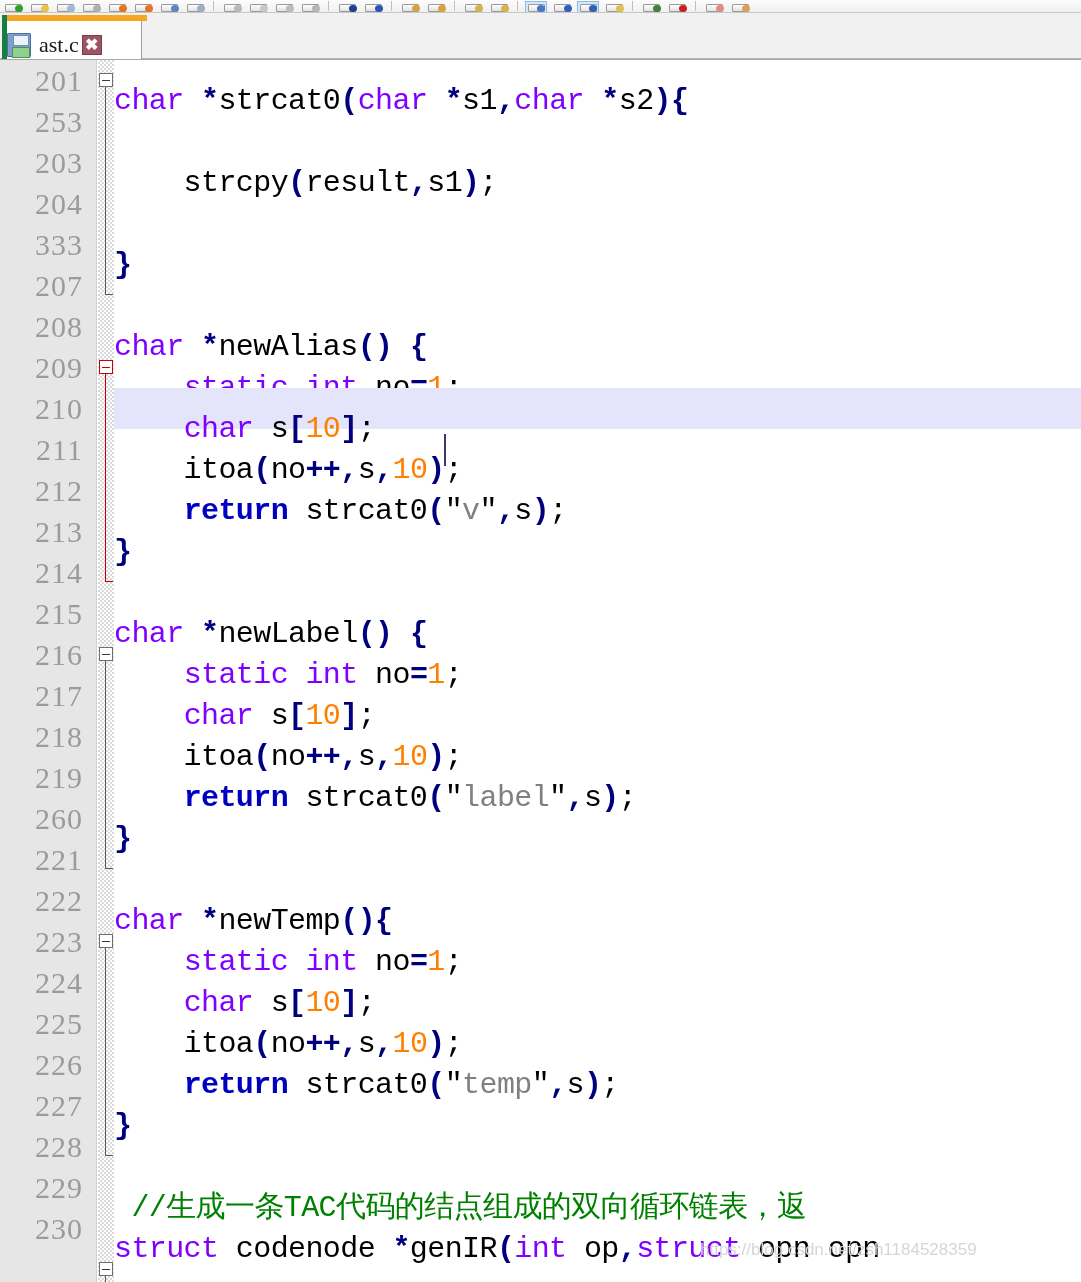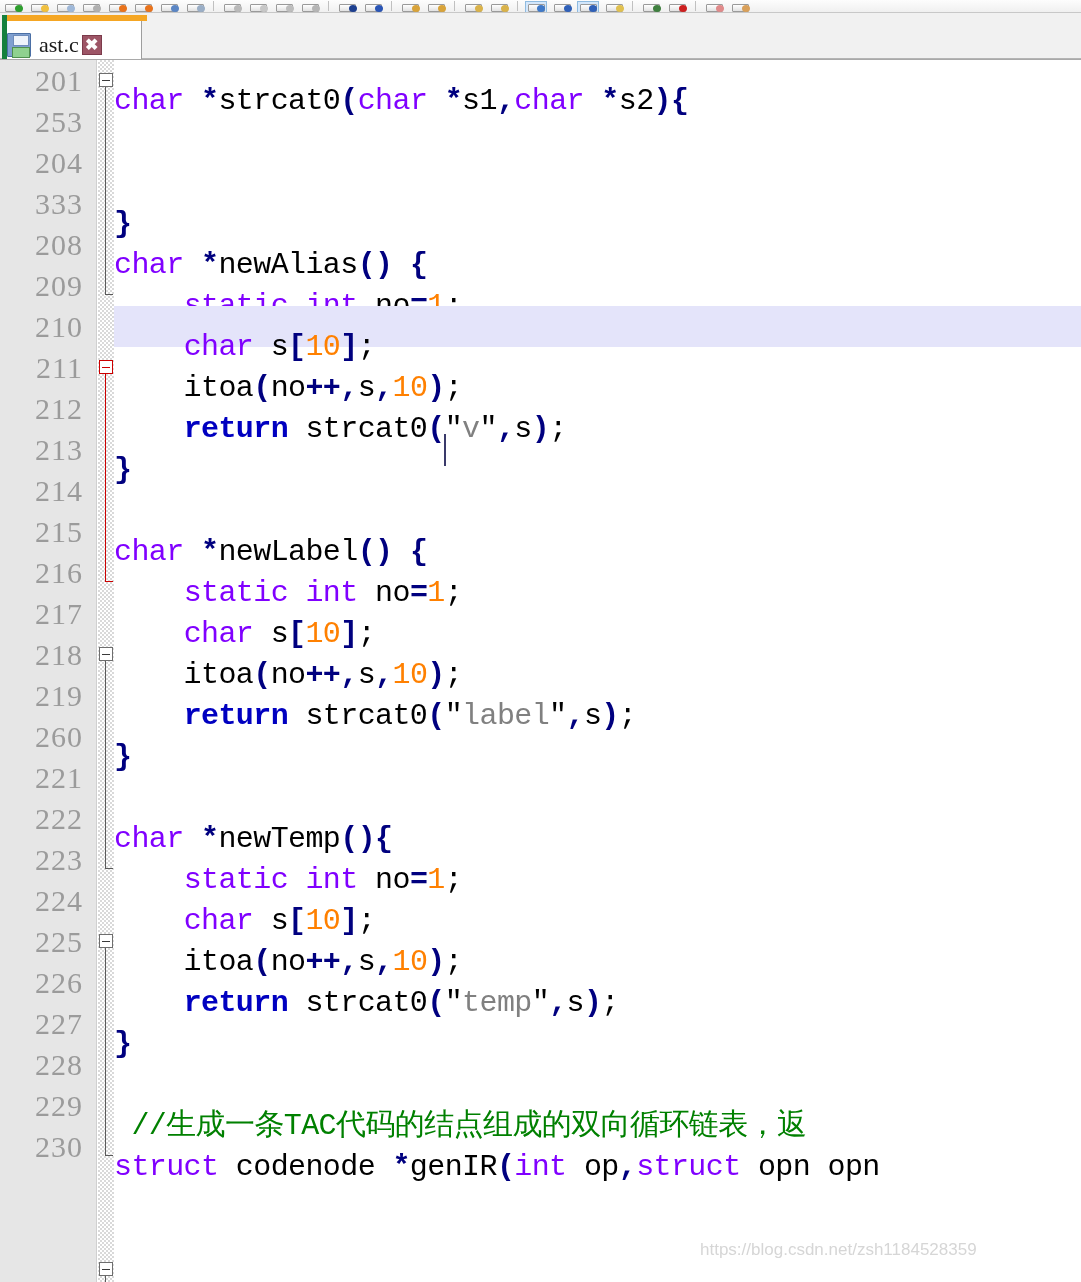--- a/index.html
+++ b/index.html
@@ -281,25 +281,33 @@
     <div class="foldstrip"></div>
     <div class="lines" id="lines">
         <div class="row">
           <div class="lineno">201</div>
           <div class="code"><span class="k">char</span><span> </span><span class="p">*</span><span>strcat0</span><span class="p">(</span><span class="k">char</span><span> </span><span class="p">*</span><span>s1</span><span class="p">,</span><span class="k">char</span><span> </span><span class="p">*</span><span>s2</span><span class="p">)</span><span class="p">{</span></div>
         </div>
         <div class="row">
           <div class="lineno">253</div>
         </div>
         <div class="row">
+          <div class="lineno">203</div>
+          <div class="code"><span>    strcpy</span><span class="p">(</span><span>result</span><span class="p">,</span><span>s1</span><span class="p">)</span><span>;</span></div>
+        </div>
+        <div class="row">
           <div class="lineno">204</div>
         </div>
         <div class="row">
           <div class="lineno">333</div>
           <div class="code"><span class="p">}</span></div>
+        </div>
+        <div class="row">
+          <div class="lineno">207</div>
+          <div class="code"></div>
         </div>
         <div class="row">
           <div class="lineno">208</div>
           <div class="code"><span class="k">char</span><span> </span><span class="p">*</span><span>newAlias</span><span class="p">()</span><span> </span><span class="p">{</span></div>
         </div>
         <div class="row">
           <div class="lineno">209</div>
           <div class="code"><span>    </span><span class="k">static</span><span> </span><span class="k">int</span><span> no</span><span class="p">=</span><span class="n">1</span><span>;</span></div>
         </div>
         <div class="row">

